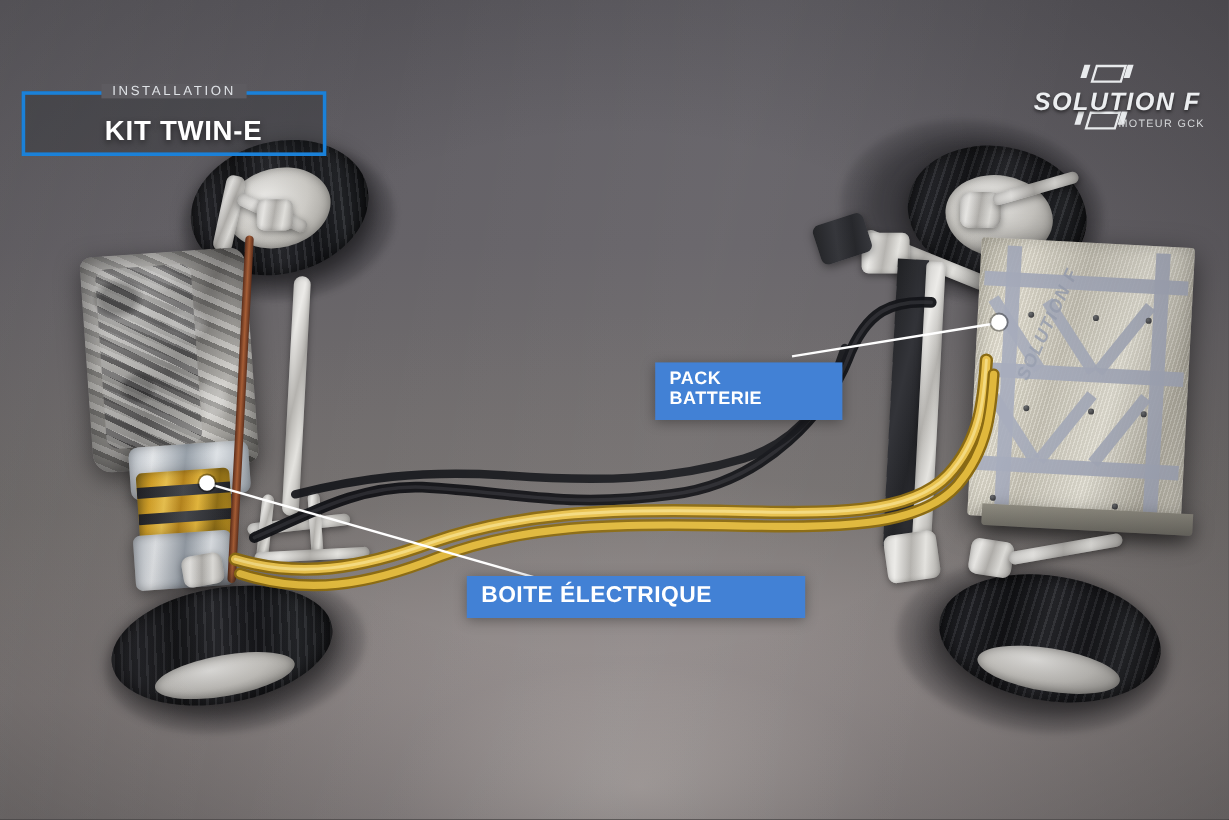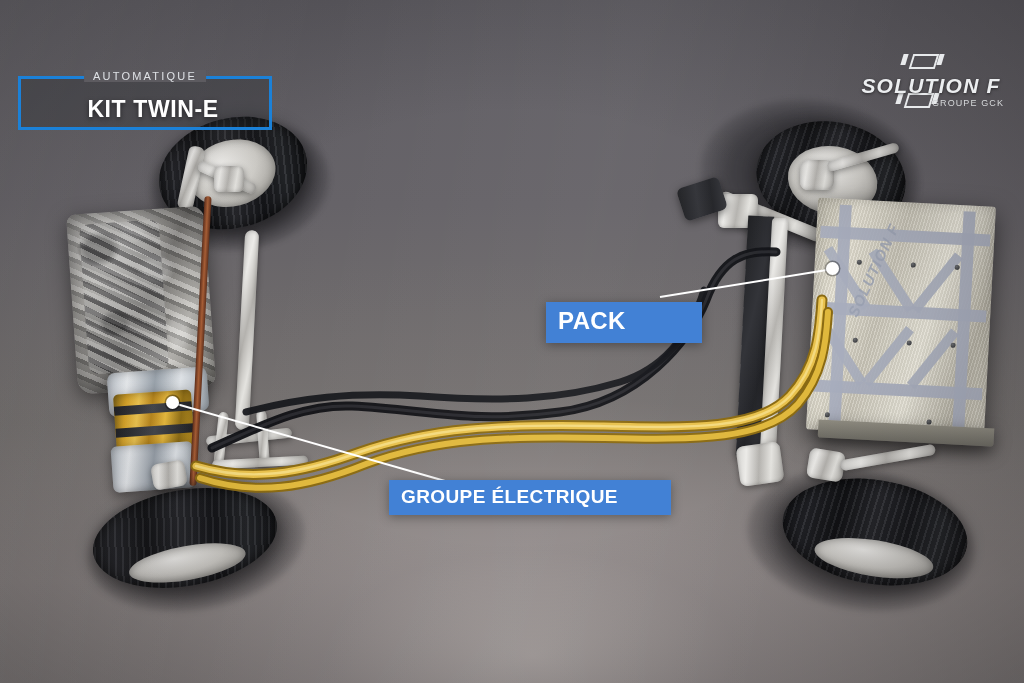--- a/index.html
+++ b/index.html
@@ -122,21 +122,21 @@
   
   .cable-svg{position:absolute;left:0;top:0;width:1024px;height:683px;pointer-events:none;}
 
   
   .callout{
     position:absolute;background:#4281d5;color:#ffffff;
     font-weight:700;line-height:1.12;letter-spacing:.4px;
     box-shadow:0 2px 10px rgba(0,0,0,0.35);
     padding:6px 12px 8px 12px;
   }
-  .callout.pack{font-size:24px;}
+  .callout.pack{font-size:15px;}
   .callout.motor{font-size:19px;}
 
   
   .title-frame{
     position:absolute;left:18px;top:76px;width:254px;height:54px;
     border:3px solid #1b81d8;box-sizing:border-box;
     background:rgba(30,32,38,0.30);
   }
   .title-kicker{
     position:absolute;left:50%;top:-9px;transform:translateX(-50%);
@@ -307,40 +307,41 @@
 
   <div class="dot-marker" style="left:826px;top:262px;">
     <i></i>
   </div>
   <div class="dot-marker" style="left:166px;top:396px;">
     <i></i>
   </div>
 
   <div class="callout pack" style="left:546px;top:302px;width:132px;">
     <div>PACK</div>
+    <div>BATTERIE</div>
   </div>
 
   <div class="callout motor" style="left:389px;top:480px;width:258px;">
-    <div>GROUPE ÉLECTRIQUE</div>
+    <div>BOITE ÉLECTRIQUE</div>
   </div>
 
   <div class="title-frame">
-    <div class="title-kicker">AUTOMATIQUE</div>
+    <div class="title-kicker">INSTALLATION</div>
     <div class="title-main">KIT TWIN-E</div>
   </div>
 
   <div class="brand">
 
     <div class="barbox" style="left:55px;top:0px;width:22px;height:11px;"></div>
     <div class="bar" style="left:46px;top:0px;width:5px;height:11px;"></div>
     <div class="bar" style="left:82px;top:0px;width:5px;height:11px;"></div>
 
     <div class="barbox" style="left:50px;top:39px;width:22px;height:11px;"></div>
     <div class="bar" style="left:41px;top:39px;width:5px;height:11px;"></div>
     <div class="bar" style="left:77px;top:39px;width:5px;height:11px;"></div>
 
     <div class="brand-word">SOLUTION F</div>
     <div class="brand-sub">
-      <span>GROUPE </span><b>GCK</b>
+      <span>MOTEUR </span><b>GCK</b>
     </div>
   </div>
 
 </div>
 
 </body></html>

